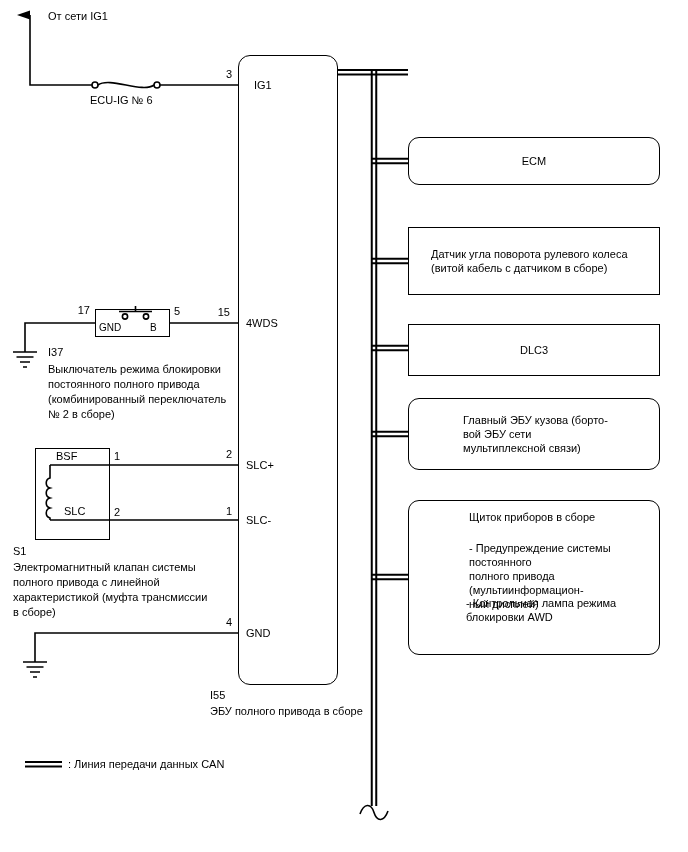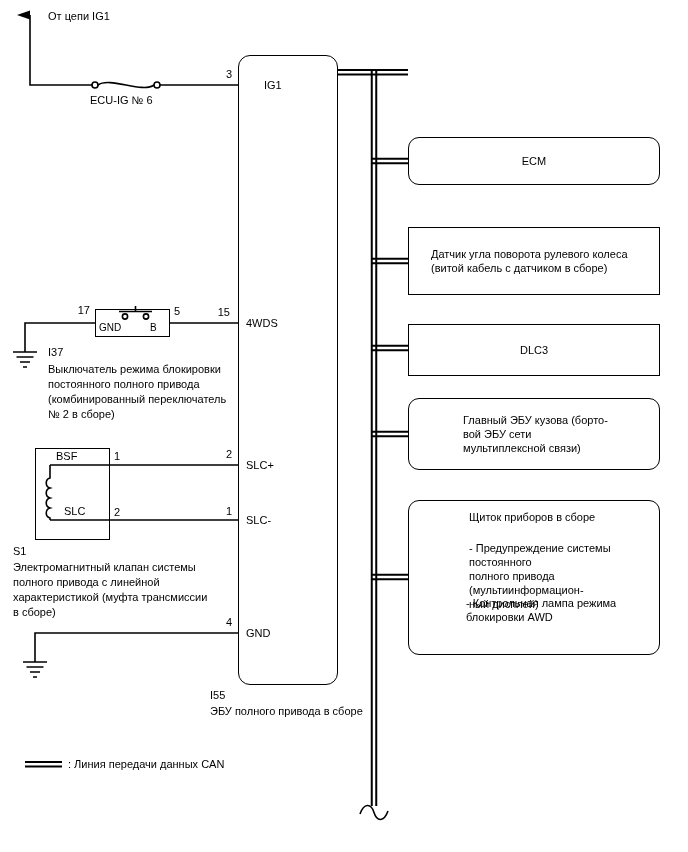--- a/index.html
+++ b/index.html
@@ -70,25 +70,25 @@
       <path d="M371,345.75 H408 M371,350.25 H408"></path>
       <path d="M371,431.75 H408 M371,436.25 H408"></path>
       <path d="M371,574.75 H408 M371,579.25 H408"></path>
     </g>
     <path d="M360,814 C364,803 371,803 374,812.5 C377,822 384,822 388,811" stroke="#000" stroke-width="1.6" fill="none"></path>
     <g stroke="#000" stroke-width="2" fill="none">
       <path d="M25,762 H62 M25,766.5 H62"></path>
     </g>
   </svg>
 
-  <div class="txt" style="left:48px;top:9px">От цепи IG1</div>
+  <div class="txt" style="left:48px;top:9px">От сети IG1</div>
   <div class="txt" style="left:90px;top:93px">ECU-IG № 6</div>
 
   <div class="box ecu-block" style="left:238px;top:55px;width:100px;height:630px"></div>
-  <div class="txt" style="left:264px;top:78px">IG1</div>
+  <div class="txt" style="left:254px;top:78px">IG1</div>
   <div class="txt" style="left:246px;top:316px">4WDS</div>
   <div class="txt" style="left:246px;top:458px">SLC+</div>
   <div class="txt" style="left:246px;top:513px">SLC-</div>
   <div class="txt" style="left:246px;top:626px">GND</div>
 
   <div class="pin-num" style="left:216px;top:68px">3</div>
   <div class="pin-num" style="left:214px;top:306px">15</div>
   <div class="pin-num" style="left:216px;top:448px">2</div>
   <div class="pin-num" style="left:216px;top:505px">1</div>
   <div class="pin-num" style="left:216px;top:616px">4</div>

